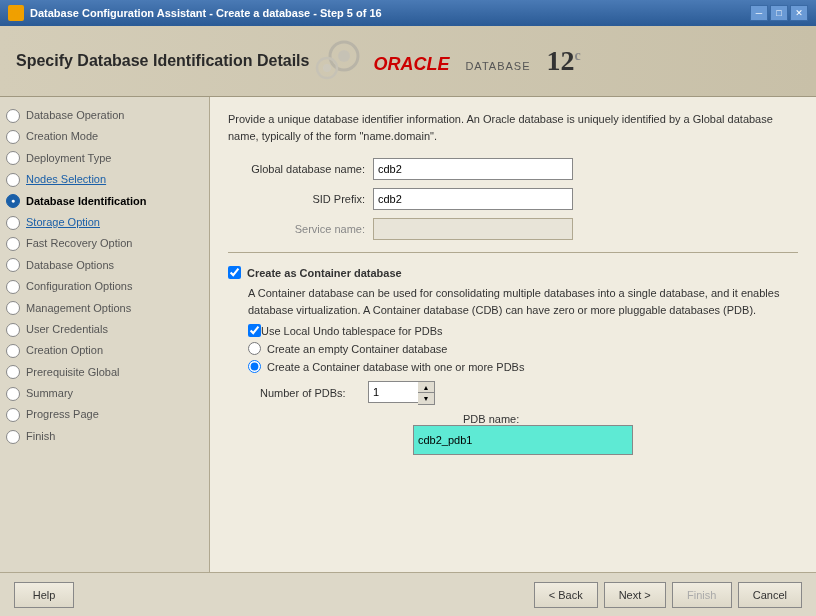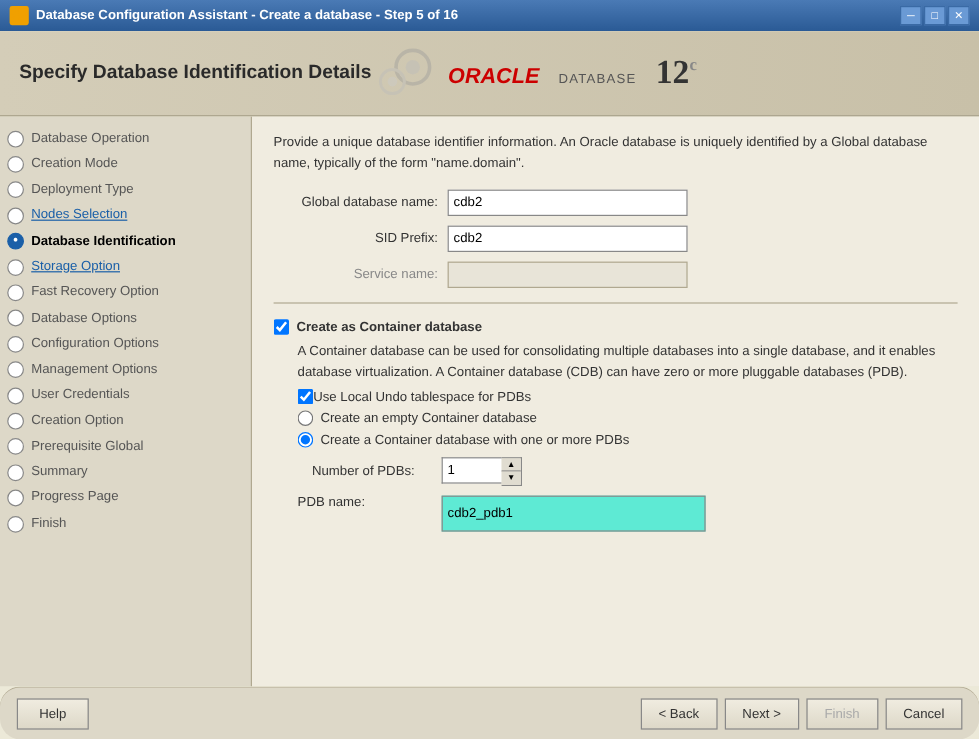--- a/index.html
+++ b/index.html
@@ -309,21 +309,23 @@
       justify-content: center;
       font-size: 7px;
       cursor: pointer;
       border: none;
       line-height: 1;
     }
     .spinner-up { border-bottom: 1px solid #888; }
 
     .pdb-name-row {
       display: flex;
+      align-items: center;
       margin: 4px 0 4px 20px;
+      flex-direction: column;
     }
     .pdb-name-label {
       width: 120px;
       font-size: 11px;
       color: #333;
     }
     .pdb-name-input {
       width: 220px;
       height: 22px;
       border: 1px solid #888;
@@ -334,21 +336,20 @@
 
     
     .footer {
       background: #ddd8c8;
       border-top: 1px solid #b0a890;
       padding: 8px 14px;
       display: flex;
       align-items: center;
       justify-content: space-between;
       height: 44px;
-      border-radius: 17px;
     }
     .footer-btn {
       height: 26px;
       padding: 0 14px;
       background: linear-gradient(to bottom, #f0ece0, #ddd8c8);
       border: 1px solid #888;
       font-size: 11px;
       cursor: pointer;
       color: #333;
       min-width: 60px;

